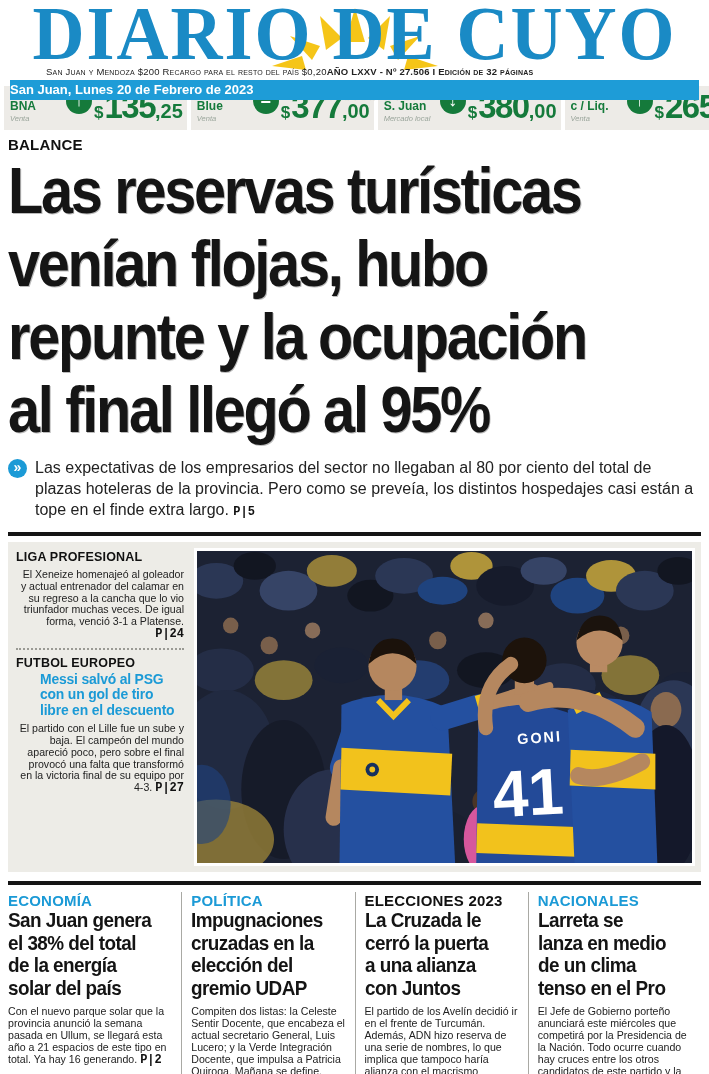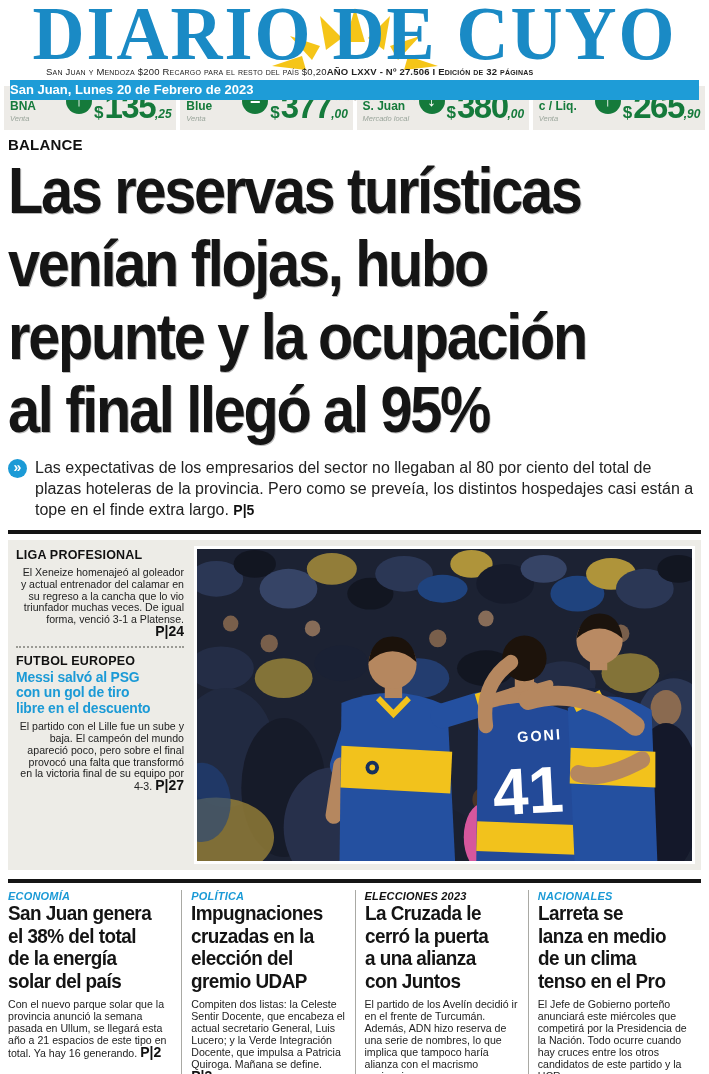--- a/index.html
+++ b/index.html
@@ -43,65 +43,65 @@
   .ticon {
     flex:none; width:26px; height:26px; border-radius:50%; background:#157a3b; color:#fff;
     font-weight:bold; font-size:18px; text-align:center; line-height:25px; margin-right:2px;
   }
   .ticon.up::before { content:"↑"; }
   .ticon.flat::before { content:"="; }
   .ticon.down::before { content:"↓"; }
   .tval { color:#157a3b; font-weight:bold; white-space:nowrap; display:flex; align-items:baseline; }
   .tval .cur { font-size:17px; margin-right:1px; }
   .tval .int { font-size:33px; letter-spacing:-1.5px; }
-  .tval .dec { font-size:12px;font-style:italic; }
+  .tval .dec { font-size:20px; }
   
   .kicker { font-weight:bold; font-size:15px; letter-spacing:.2px; color:#111; }
   .lead { padding:6px 8px 0; }
   .headline { margin-top:2px; }
   .headline .hl {
     font-size:64px; line-height:73px; font-weight:bold; color:#151515;
     letter-spacing:-2.5px; white-space:nowrap; transform:scaleX(.90); transform-origin:0 50%;
     text-shadow:1px 1px 0 #bbb;
   }
   .deck { display:flex; gap:8px; padding:10px 8px 0; align-items:flex-start; }
   .chev {
     flex:none; width:19px; height:19px; border-radius:50%; background:#1b9ad6; color:#fff;
     font-size:14px; font-weight:bold; text-align:center; line-height:17px; margin-top:2px;
   }
   .chev::before { content:"»"; }
   .deck p { font-size:16px; line-height:21px; color:#222; }
-  .pref { font-weight:bold; font-size:14px; color:#111; white-space:nowrap; }
+  .pref { font-weight:bold; font-size:12px; color:#111; white-space:nowrap;font-family:Liberation Mono, monospace; }
   .rule { height:4px; background:#151515; margin:9px 8px 0; }
   
   .panel {
     margin:6px 8px 0; background:#edece7; height:330px; display:flex; gap:6px; padding:6px 6px;
   }
   .mcol { width:174px; flex:none; padding:2px 4px 0 2px; }
   .mcol .kicker { font-size:12.5px; }
   .hl2 { margin-top:3px; }
   .hl2 .ln {
     font-size:22px; line-height:24px; font-weight:bold; color:#141414; letter-spacing:-.5px;
     white-space:nowrap; transform:scaleX(.93); transform-origin:0 50%;
   }
-  .hl3 { margin-top:2px; }
+  .hl3 { margin-top:2px;margin-left:24px; }
   .hl3 .ln {
     font-size:14.5px; line-height:15.5px; font-weight:bold; color:#1b9ad6; letter-spacing:-.2px;
     white-space:nowrap; transform:scaleX(.96); transform-origin:0 50%;
   }
   .mbody { margin-top:5px; font-size:10.6px; line-height:11.8px; color:#222;text-align:right; }
   .dotrule { border-top:2px dotted #9a9a94; margin:7px 0 6px; }
   .photo { flex:1; background:#fff; padding:3px; }
   .photo svg { display:block; width:100%; height:100%; }
   
   .bottom { display:grid; grid-template-columns:1fr 1fr 1fr 1fr; margin:7px 8px 0; }
   .bcol { padding:0 9px; }
   .bcol:first-child { padding-left:0; }
   .bcol + .bcol { border-left:1px solid #a9a9a4; }
-  .bcol .kicker { font-size:11px; color:#1b9ad6;font-style:italic; }
+  .bcol .kicker { font-size:15px; color:#1b9ad6; }
   .bcol .kicker.dark { color:#111; }
   .hl4 { }
   .hl4 .ln {
     font-size:21px; line-height:22.5px; font-weight:bold; color:#141414; letter-spacing:-.6px;
     white-space:nowrap; transform:scaleX(.90); transform-origin:0 50%;
   }
   .bbody { margin-top:6px; font-size:10.6px; line-height:12px; color:#222; }
 </style>
 </head>
 <body>

